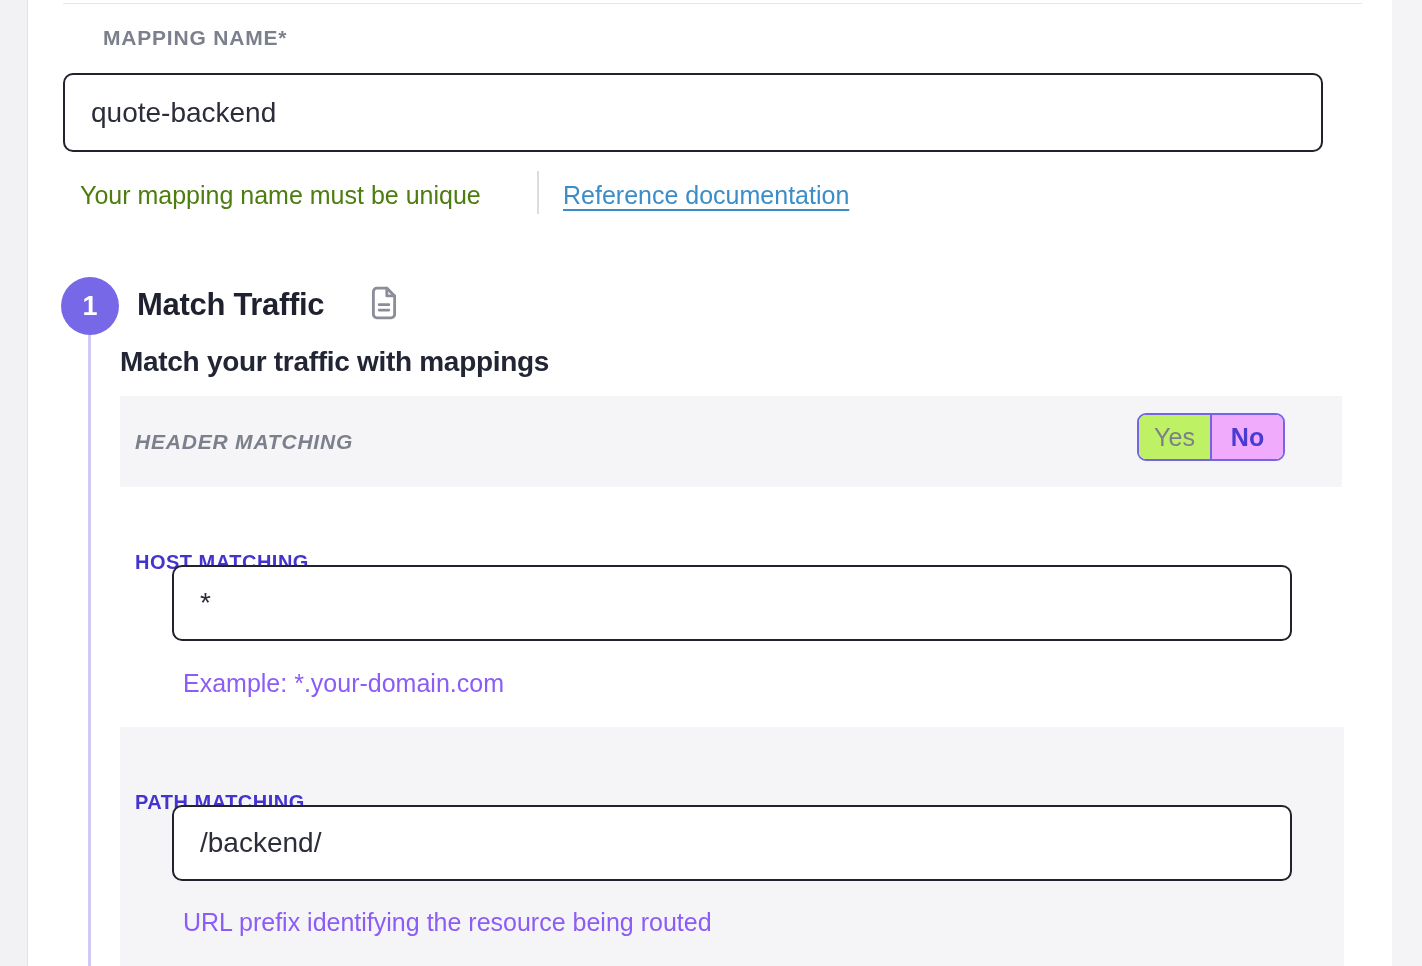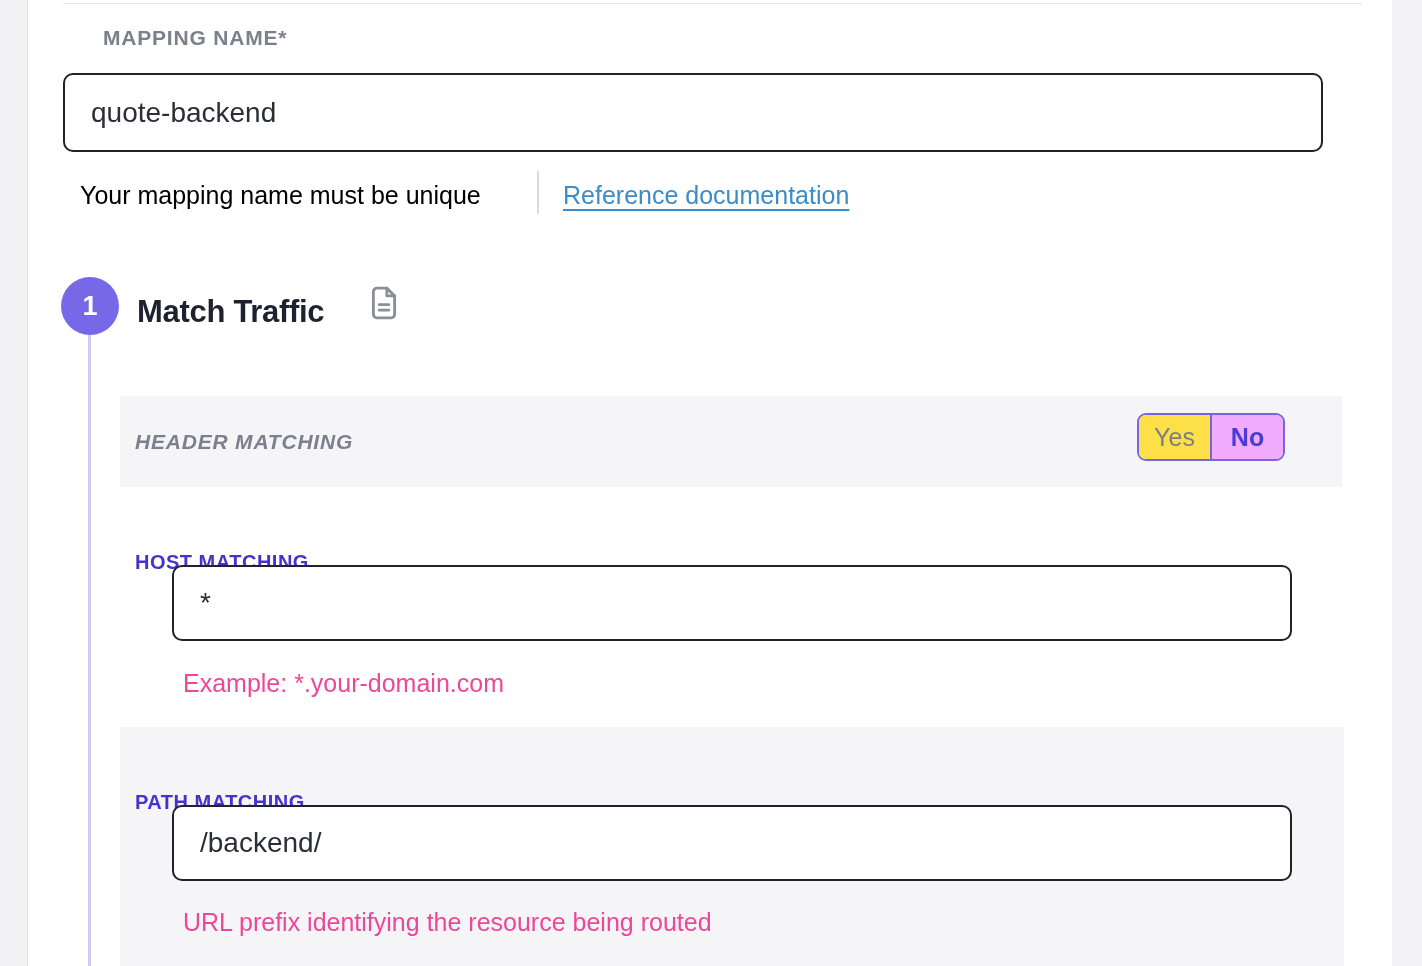--- a/index.html
+++ b/index.html
@@ -25,43 +25,43 @@
     color: #7c808c;
   }
   .field-label.purple { color: #4433cc; letter-spacing: 0.5px; font-weight: 700; font-size: 20px; margin-top: 40px; }
 
   .text-input {
     position: absolute; background: #ffffff; border: 2px solid #20222c; border-radius: 10px;
     font-family: "Liberation Sans", "DejaVu Sans", sans-serif;
     font-size: 28px; color: #2b2e38; padding: 0 26px; outline: none;
   }
 
-  .helper { position: absolute; font-size: 25px; color: #000000; }
-  .helper.mid { color: #ec4899; }
+  .helper { position: absolute; font-size: 25px; color: #4d7c0f; }
+  .helper.mid { color: #8b5cf6; }
 
   .vdivider { position: absolute; width: 2px; background: #dcdcdf; }
 
   .doc-link {
     position: absolute; font-size: 25px; color: #3a8dc8; text-decoration: underline;
     text-underline-offset: 5px; cursor: pointer;
   }
 
   .step-circle {
     position: absolute; left: 61px; top: 277px; width: 58px; height: 58px;
     border-radius: 50%; background: #7668e6; color: #ffffff;
     display: flex; align-items: center; justify-content: center;
     font-size: 27px; font-weight: 700;
   }
   .connector {
     position: absolute; left: 88px; top: 335px; width: 3px; height: 631px;
     background: #cfc9f4;
   }
 
   .step-title {
-    position: absolute; left: 137px; top: 294px; font-size: 31px; font-weight: 700;
+    position: absolute; left: 137px; top: 287px; font-size: 31px; font-weight: 700;
     color: #1f212e; letter-spacing: -0.3px;
   }
   .doc-icon { position: absolute; left: 367px; top: 284px; width: 34px; height: 38px; cursor: pointer; }
 
   .step-subtitle {
     position: absolute; left: 120px; top: 346px; font-size: 28px; font-weight: 700;
     color: #222533; letter-spacing: -0.3px;
   }
 
   .band { position: absolute; left: 120px; background: #f5f5f7; }
@@ -73,21 +73,21 @@
     letter-spacing: 0.8px; color: #7c808c; font-style: italic;
   }
 
   .toggle {
     position: absolute; left: 1137px; top: 413px; width: 148px; height: 48px;
     display: flex; border: 2px solid #7465e3; border-radius: 9px; overflow: hidden;
     background: #ffffff;
   }
   .toggle .seg {
     flex: 1; display: flex; align-items: center; justify-content: center;
-    font-size: 25px; cursor: pointer; border: none; background: #fde047;
+    font-size: 25px; cursor: pointer; border: none; background: #bef264;
     font-family: "Liberation Sans", "DejaVu Sans", sans-serif; color: #7c7f88;
   }
   .toggle .seg.selected {
     background: #f0abfc; color: #4b3bd2; font-weight: 700;
     border-left: 2px solid #7465e3;
   }
 </style>
 </head>
 <body>
 
@@ -114,20 +114,21 @@
 
   <span class="doc-icon">
     <svg width="34" height="38" viewBox="0 0 24 26" fill="none" stroke="#8b8e99" stroke-width="2" stroke-linecap="round" stroke-linejoin="round">
       <path d="M14 2.5 H7 a2.5 2.5 0 0 0 -2.5 2.5 v16 a2.5 2.5 0 0 0 2.5 2.5 h10 a2.5 2.5 0 0 0 2.5 -2.5 V8 Z"></path>
       <path d="M14 2.5 V8 h5.5"></path>
       <line x1="8.6" y1="14.2" x2="15.4" y2="14.2"></line>
       <line x1="8.6" y1="18" x2="15.4" y2="18"></line>
     </svg>
   </span>
 
+  <div class="step-subtitle">Match your traffic with mappings</div>
 
   <div class="band header-band"></div>
   <div class="band-label" style="top:430px;">HEADER MATCHING</div>
 
   <div class="toggle">
     <button class="seg">Yes</button>
     <button class="seg selected">No</button>
   </div>
 
   <div class="field-label purple" style="left:135px; top:511px;">HOST MATCHING</div>

